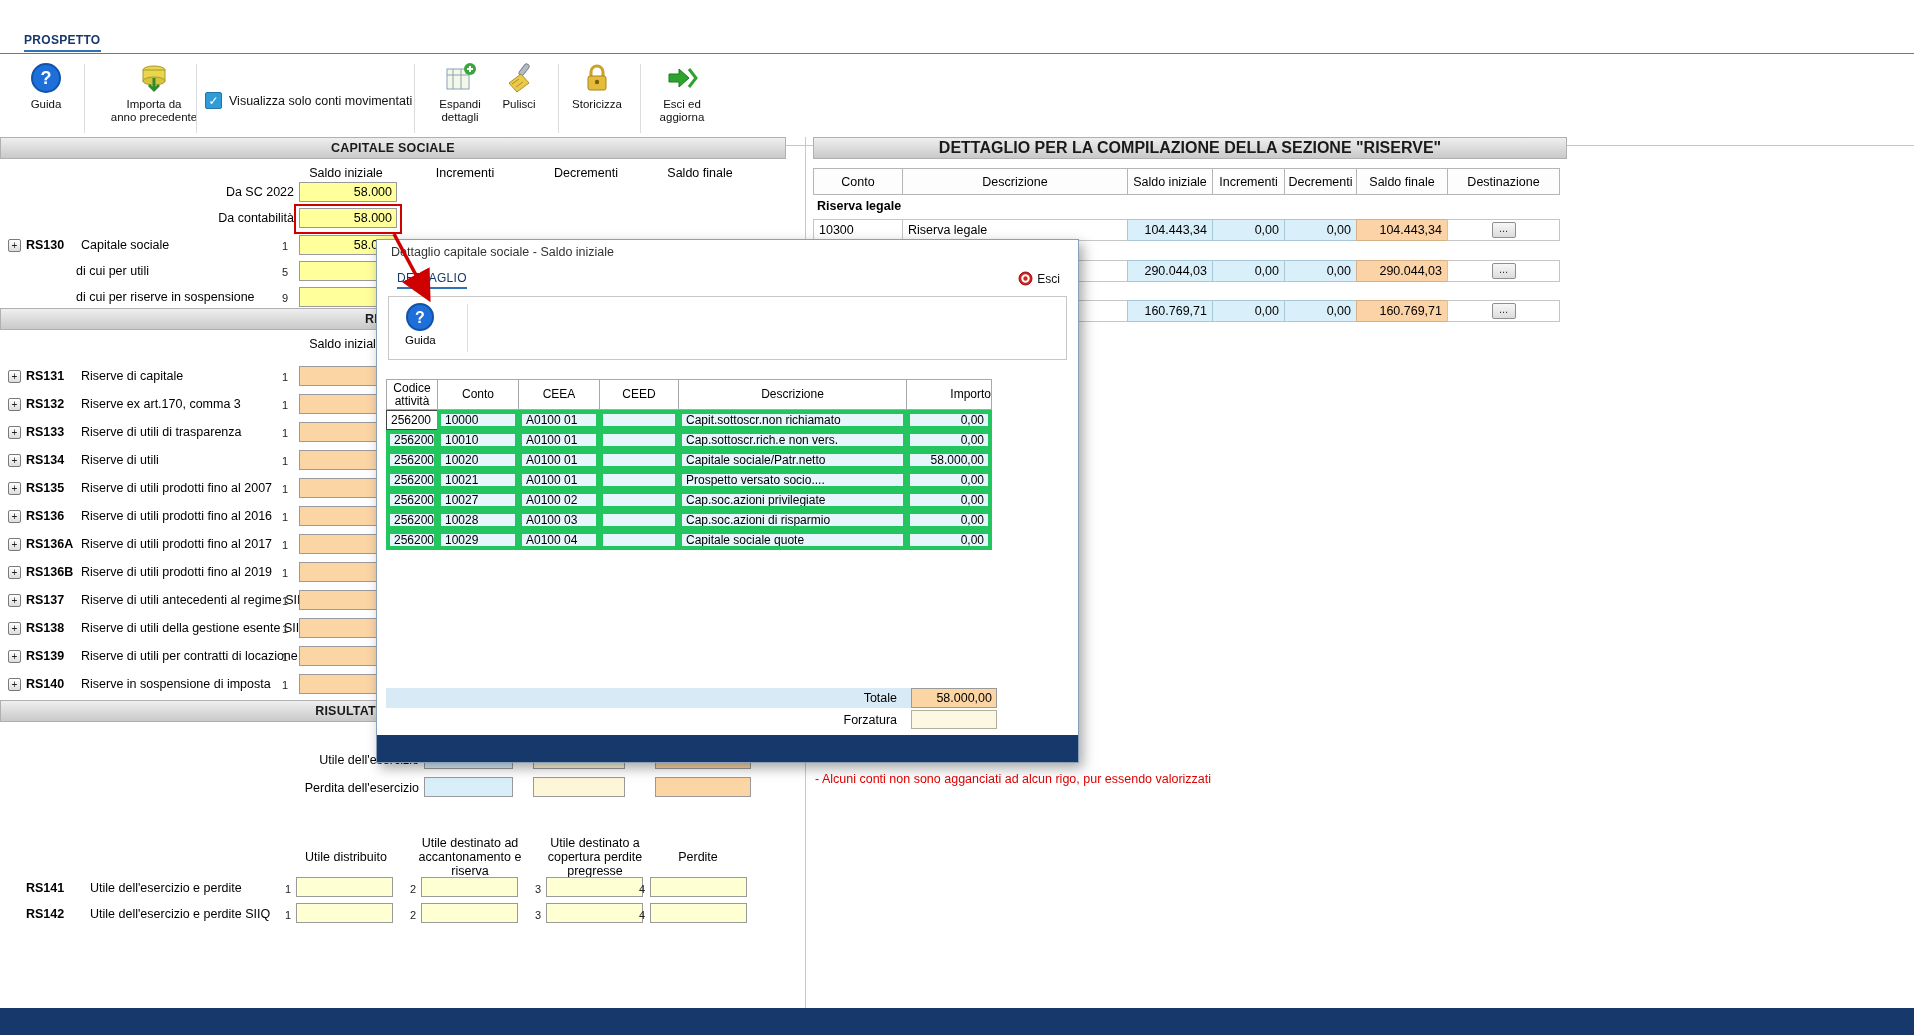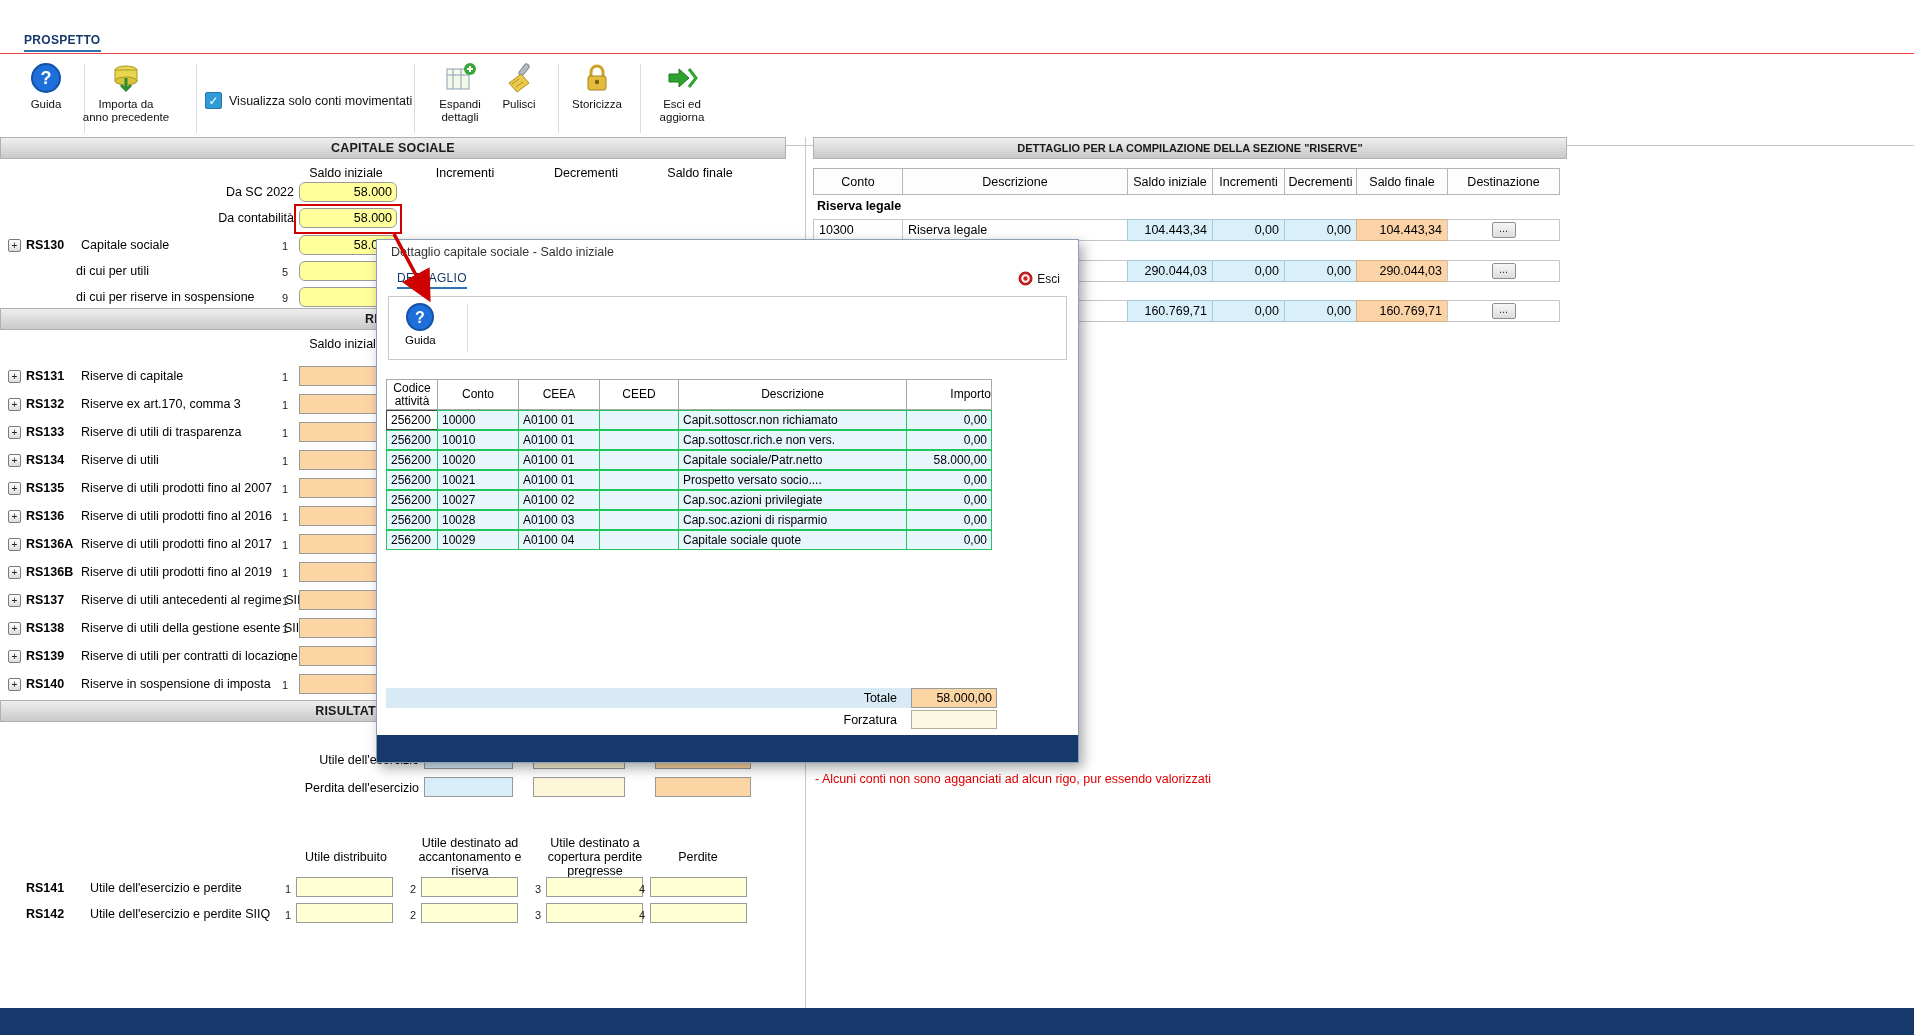--- a/index.html
+++ b/index.html
@@ -23,21 +23,21 @@
   .tb-label{font-size:11.5px;color:#111;text-align:center;white-space:pre-line;line-height:13px;}
   .tb-sep{position:absolute;top:10px;bottom:12px;width:1px;background:#dcdcdc;}
   .cb-group{position:absolute;left:205px;top:38px;display:flex;align-items:center;gap:7px;}
   .cb{width:17px;height:17px;background:#2f9bd7;border:1px solid #2574ac;color:#fff;font-size:12px;display:flex;align-items:center;justify-content:center;border-radius:2px;}
   .cb-label{font-size:12.5px;color:#111;}
 
   
   .section-bar{position:absolute;left:0;width:786px;height:22px;background:linear-gradient(#efefef,#c9c9c9);border:1px solid #b0b0b0;display:flex;align-items:center;justify-content:center;font-size:12.5px;font-weight:bold;color:#1a1a1a;letter-spacing:.2px;}
   .colhead{position:absolute;font-size:12.5px;text-align:center;color:#000;line-height:14px;}
   .field{position:absolute;height:20px;border:1px solid #9a9a9a;font-size:12.5px;display:flex;align-items:center;justify-content:flex-end;padding-right:4px;background:#fff;}
-  .f-yellow{background:#ffff9c;border-radius:6px;}
+  .f-yellow{background:#ffff9c;}
   .f-orange{background:#fcd5a5;}
   .f-cyan{background:#d8effa;}
   .f-cream{background:#fdf6d9;}
   .f-py{background:#ffffd4;}
   .expand{position:absolute;width:13px;height:13px;border:1px solid #7a7a7a;background:linear-gradient(#fff,#ddd);font-size:10px;line-height:11px;text-align:center;color:#222;border-radius:2px;cursor:default;}
   .rs-code{position:absolute;font-weight:bold;font-size:12.5px;}
   .rs-label{position:absolute;font-size:12.5px;white-space:nowrap;}
   .marker{position:absolute;width:14px;font-size:11px;text-align:right;color:#222;}
 
   .t-row{position:absolute;left:0;width:786px;height:26px;}
@@ -64,21 +64,21 @@
   .b-row .rs-label{left:90px;top:5px;}
   .b-row .marker{top:7px;}
   .b-row .field{top:1px;width:97px;}
   .b-row .m1{left:277px;} .b-row .f1{left:296px;}
   .b-row .m2{left:402px;} .b-row .f2{left:421px;}
   .b-row .m3{left:527px;} .b-row .f3{left:546px;}
   .b-row .m4{left:631px;} .b-row .f4{left:650px;}
 
   
   .divider{position:absolute;left:805px;top:137px;width:1px;height:871px;background:#c9c9c9;}
-  .r-bar{position:absolute;left:813px;top:137px;width:754px;height:22px;background:linear-gradient(#efefef,#c9c9c9);border:1px solid #b0b0b0;display:flex;align-items:center;justify-content:center;font-size:11px;font-weight:bold;color:#1a1a1a;}
+  .r-bar{position:absolute;left:813px;top:137px;width:754px;height:22px;background:linear-gradient(#efefef,#c9c9c9);border:1px solid #b0b0b0;display:flex;align-items:center;justify-content:center;font-size:16px;font-weight:bold;color:#1a1a1a;}
   .rt-row{position:absolute;left:813px;display:flex;}
   .rc{height:22px;border:1px solid #c6c6c6;margin-left:-1px;font-size:12.5px;display:flex;align-items:center;padding:0 5px;background:#fff;}
   .rc:first-child{margin-left:0;}
   .rh{height:27px;background:#fdfdfd;border-color:#b5b5b5;justify-content:center;}
   .rc1{width:90px;} .rc2{width:226px;} .rc3{width:86px;} .rc4{width:73px;} .rc5{width:73px;} .rc6{width:92px;} .rc7{width:113px;justify-content:center;}
   .num{justify-content:flex-end;}
   .c-cyan{background:#d9f0fa;border-color:#a9c8d6;}
   .c-peach{background:#fbd3a6;border-color:#d6b088;}
   .dest-btn{width:24px;height:16px;background:linear-gradient(#f7f7f7,#dcdcdc);border:1px solid #8f8f8f;border-radius:2px;font-size:11px;line-height:10px;text-align:center;color:#333;cursor:default;}
   .group-row{position:absolute;left:817px;font-weight:bold;font-size:12.5px;}
@@ -89,21 +89,21 @@
   .dlg-title{position:absolute;left:14px;top:5px;font-size:12.5px;color:#333;}
   .dlg-menu{position:absolute;left:20px;top:31px;font-size:12px;color:#17386b;padding-bottom:2px;border-bottom:2px solid #2e74b5;letter-spacing:.3px;}
   .dlg-esci{position:absolute;right:18px;top:31px;display:flex;align-items:center;gap:4px;font-size:12px;color:#111;cursor:default;}
   .dlg-toolbar{position:absolute;left:11px;right:11px;top:56px;height:64px;border:1px solid #c8c8c8;}
   .dlg-guida{position:absolute;left:16px;top:5px;display:flex;flex-direction:column;align-items:center;gap:2px;font-size:11.5px;cursor:default;}
   .dlg-tsep{position:absolute;left:78px;top:7px;bottom:7px;width:1px;background:#ddd;}
   .dlg-hrow{position:absolute;left:9px;top:139px;display:flex;}
   .dh{height:31px;background:#fff;border:1px solid #a8a8a8;margin-left:-1px;display:flex;align-items:center;justify-content:center;text-align:center;font-size:12px;line-height:13px;white-space:pre-line;}
   .dh:first-child{margin-left:0;}
   .dlg-row{position:absolute;left:9px;display:flex;align-items:flex-end;}
-  .dc{height:20px;background:#e6f6fc;border:1px solid #22c55e;margin-left:-1px;font-size:12px;display:flex;align-items:center;padding:0 4px;white-space:nowrap;overflow:hidden;}
+  .dc{height:20px;background:#e6f6fc;border:4px solid #22c55e;margin-left:-1px;font-size:12px;display:flex;align-items:center;padding:0 4px;white-space:nowrap;overflow:hidden;}
   .dc:first-child{margin-left:0;}
   .dc1{width:52px;} .dc2{width:82px;} .dc3{width:82px;} .dc4{width:80px;} .dc5{width:229px;} .dc6{width:86px;justify-content:flex-end;}
   .dc-sel{background:#fff;border:1px solid #444;}
   .tot-band{position:absolute;left:9px;top:448px;width:611px;height:20px;background:#d9eaf7;}
   .tot-label{position:absolute;left:380px;top:451px;width:140px;text-align:right;font-size:12.5px;}
   .tot-field{position:absolute;left:534px;top:448px;width:86px;height:20px;}
   .forz-label{position:absolute;left:380px;top:473px;width:140px;text-align:right;font-size:12.5px;}
   .forz-field{position:absolute;left:534px;top:470px;width:86px;height:19px;background:#fdf8e1;border:1px solid #b0b09a;}
   .dlg-footer{position:absolute;left:0;right:0;bottom:0;height:27px;background:#17386b;}
 
@@ -124,21 +124,21 @@
 
   <div class="toolbar">
     <div class="tb-item" style="left:15px;width:62px;">
       <svg width="34" height="34">
           <circle cx="17" cy="17" r="14" fill="#1e6fd9" stroke="#1253a8" stroke-width="2"></circle>
           <text x="17" y="23" text-anchor="middle" font-size="18" font-weight="bold" fill="#fff">?</text>
         </svg>
       <div class="tb-label">Guida</div>
     </div>
     <div class="tb-sep" style="left:84px;"></div>
-    <div class="tb-item" style="left:76px;width:100px;">
+    <div class="tb-item" style="left:104px;width:100px;">
       <svg width="34" height="34">
         <ellipse cx="17" cy="9" rx="11" ry="4" fill="#ead54f" stroke="#a89a2a"></ellipse>
         <rect x="6" y="9" width="22" height="11" fill="#ead54f" stroke="#a89a2a"></rect>
         <ellipse cx="17" cy="20" rx="11" ry="4" fill="#d8c43c" stroke="#a89a2a"></ellipse>
         <path d="M17 17 L17 29 M12 24 L17 29 L22 24" stroke="#2e8b2e" stroke-width="3" fill="none"></path>
       </svg>
       <div class="tb-label">Importa da
 anno precedente</div>
     </div>
     <div class="tb-sep" style="left:196px;"></div>

